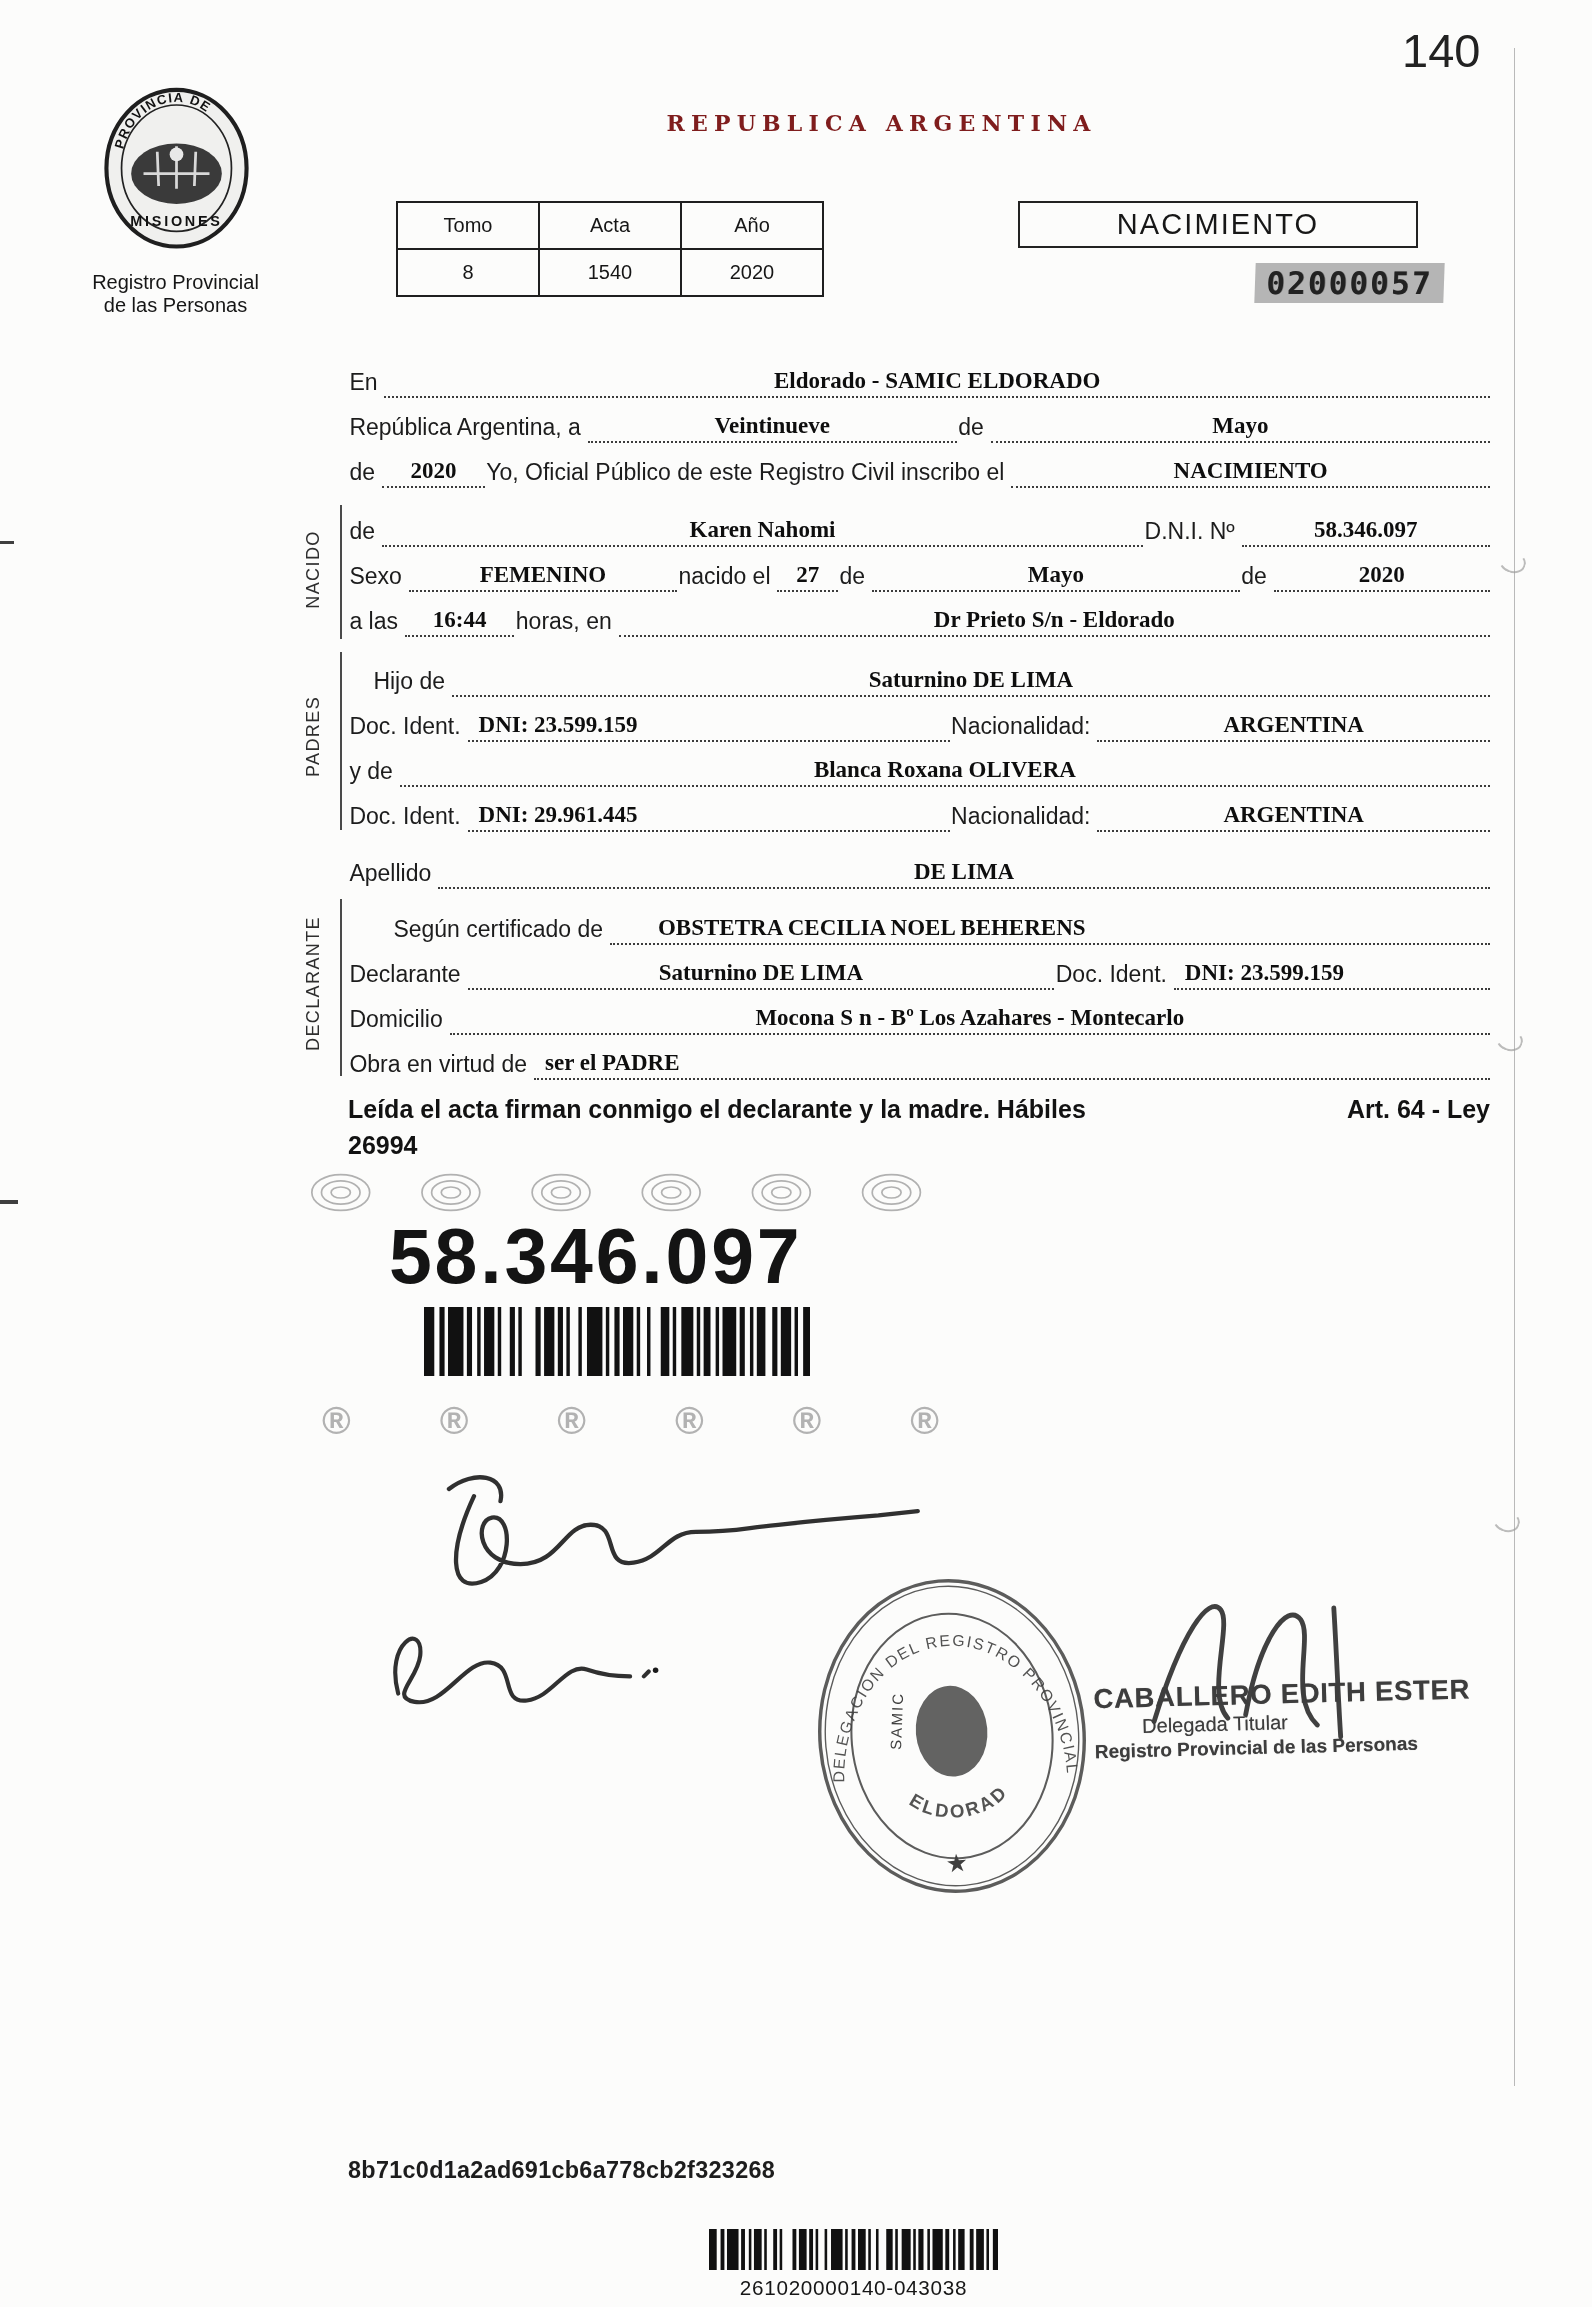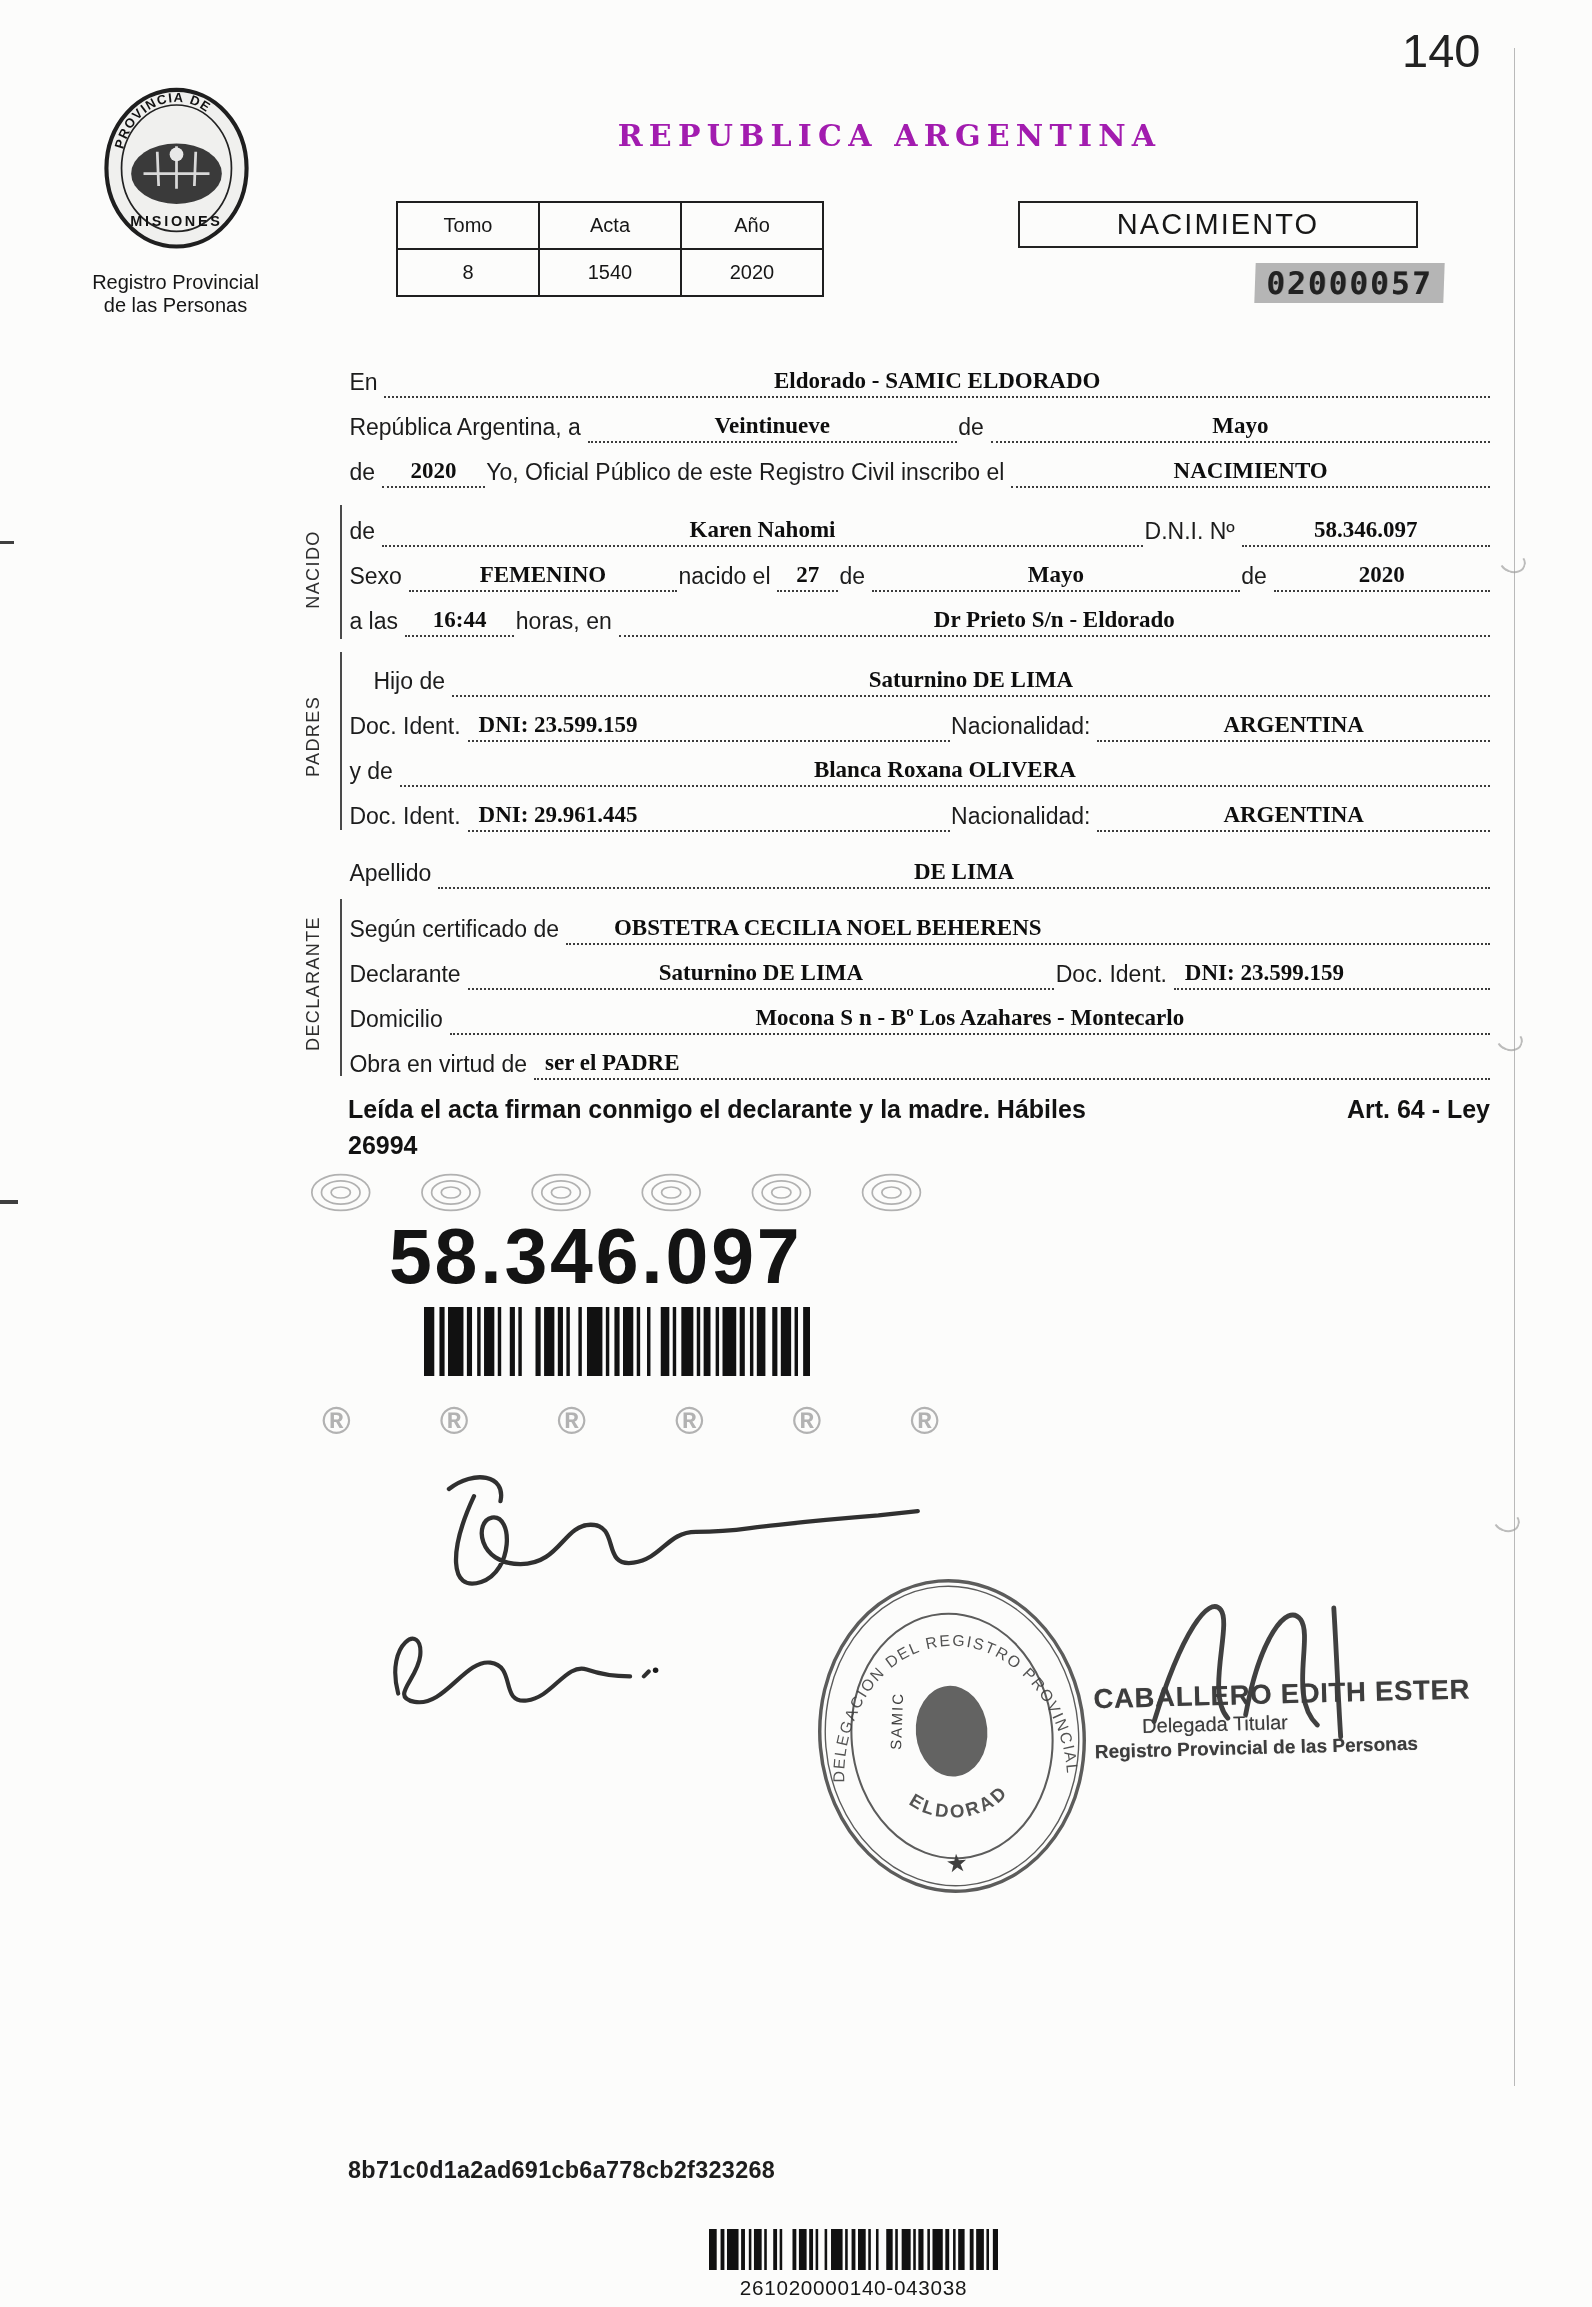--- a/index.html
+++ b/index.html
@@ -11,43 +11,43 @@
   
   .scanline{position:absolute;left:1514px;top:48px;width:1.4px;height:2038px;background:#9c9c9c;opacity:.7;}
   .edge-dash{position:absolute;left:0;background:#3f3f3f;}
   .curl{position:absolute;width:23.4px;height:18px;border:2.1px solid #9a9a9a;border-radius:50%;
         border-top-color:transparent;border-left-color:transparent;transform:rotate(18deg);opacity:.65;}
   
   .page-number{position:absolute;left:1402px;top:23.4px;font-size:47px;color:#222;}
   .logo{position:absolute;left:95px;top:83px;width:163px;}
   .logo-caption{position:absolute;left:62px;top:271px;width:227px;text-align:center;
                 font-size:20px;line-height:1.15;color:#161616;}
-  .doc-title{position:absolute;left:296px;top:110px;width:1171px;margin:8px;text-align:center;
-             font-family:"DejaVu Serif",serif;font-weight:bold;font-size:30px;letter-spacing:6.2px;color:#a21caf;}
+  .doc-title{position:absolute;left:296px;top:110px;width:1171px;margin:0;text-align:center;
+             font-family:"DejaVu Serif",serif;font-weight:bold;font-size:22px;letter-spacing:6.2px;color:#7f1d1d;}
   .rec-table{position:absolute;left:396px;top:201px;border-collapse:collapse;}
   .rec-table th,.rec-table td{
       width:138px;height:43px;border:2.1px solid #1f1f1f;text-align:center;vertical-align:middle;
       font-size:20px;font-weight:normal;color:#161616;}
   .event-box{position:absolute;left:1018px;top:201px;width:396px;height:43px;border:2.4px solid #222;
              display:flex;align-items:center;justify-content:center;font-size:29px;letter-spacing:2.1px;color:#171717;}
   .stamp-number{position:absolute;left:1255px;top:263px;width:189px;height:40px;background:#b5b5b5;
                 display:flex;align-items:center;justify-content:center;transform:skewX(-2deg);
                 font-family:"DejaVu Sans Mono",monospace;font-weight:bold;font-size:31px;letter-spacing:2.1px;color:#222;
                 text-shadow:0.7px 0 0 rgba(40,40,40,.4);}
   
   .form{position:absolute;left:348px;top:353px;width:1142px;}
   .row{display:flex;align-items:flex-end;height:45px;font-size:23px;}
   .lbl{white-space:nowrap;padding:0 6.9px 2.1px 1.4px;color:#1c1c1c;}
   .fill{flex:1;border-bottom:2.4px dotted #3c3c3c;text-align:center;font-weight:700;
         padding-bottom:2.1px;white-space:nowrap;min-width:41px;color:#0e0e0e;font-family:Liberation Serif, serif;}
   .fill.left{text-align:left;padding-left:11px;}
   .gap-sm{margin-top:13.8px;}
   .gap-md{margin-top:15px;margin-left:24px;}
   .gap-xs{margin-top:12.4px;}
-  .gap-xxs{margin-top:11px;}
+  .gap-xxs{margin-top:11px;margin-left:44px;}
   .side-label{position:absolute;width:131px;text-align:center;font-size:18px;letter-spacing:1.4px;
               color:#2e2e2e;transform:rotate(-90deg);}
   .vrule{position:absolute;width:2.1px;background:#4a4a4a;}
   .closing{position:absolute;left:348px;top:1095px;width:1142px;font-size:25px;font-weight:bold;color:#121212;}
   .closing-l1{display:flex;justify-content:space-between;}
   .closing-l2{margin-top:6.9px;}
   
   .strip1{position:absolute;left:296px;top:1171px;opacity:.85;}
   .big-number{position:absolute;left:389px;top:1212px;font-size:77px;font-weight:bold;
               letter-spacing:2.8px;color:#141414;}

